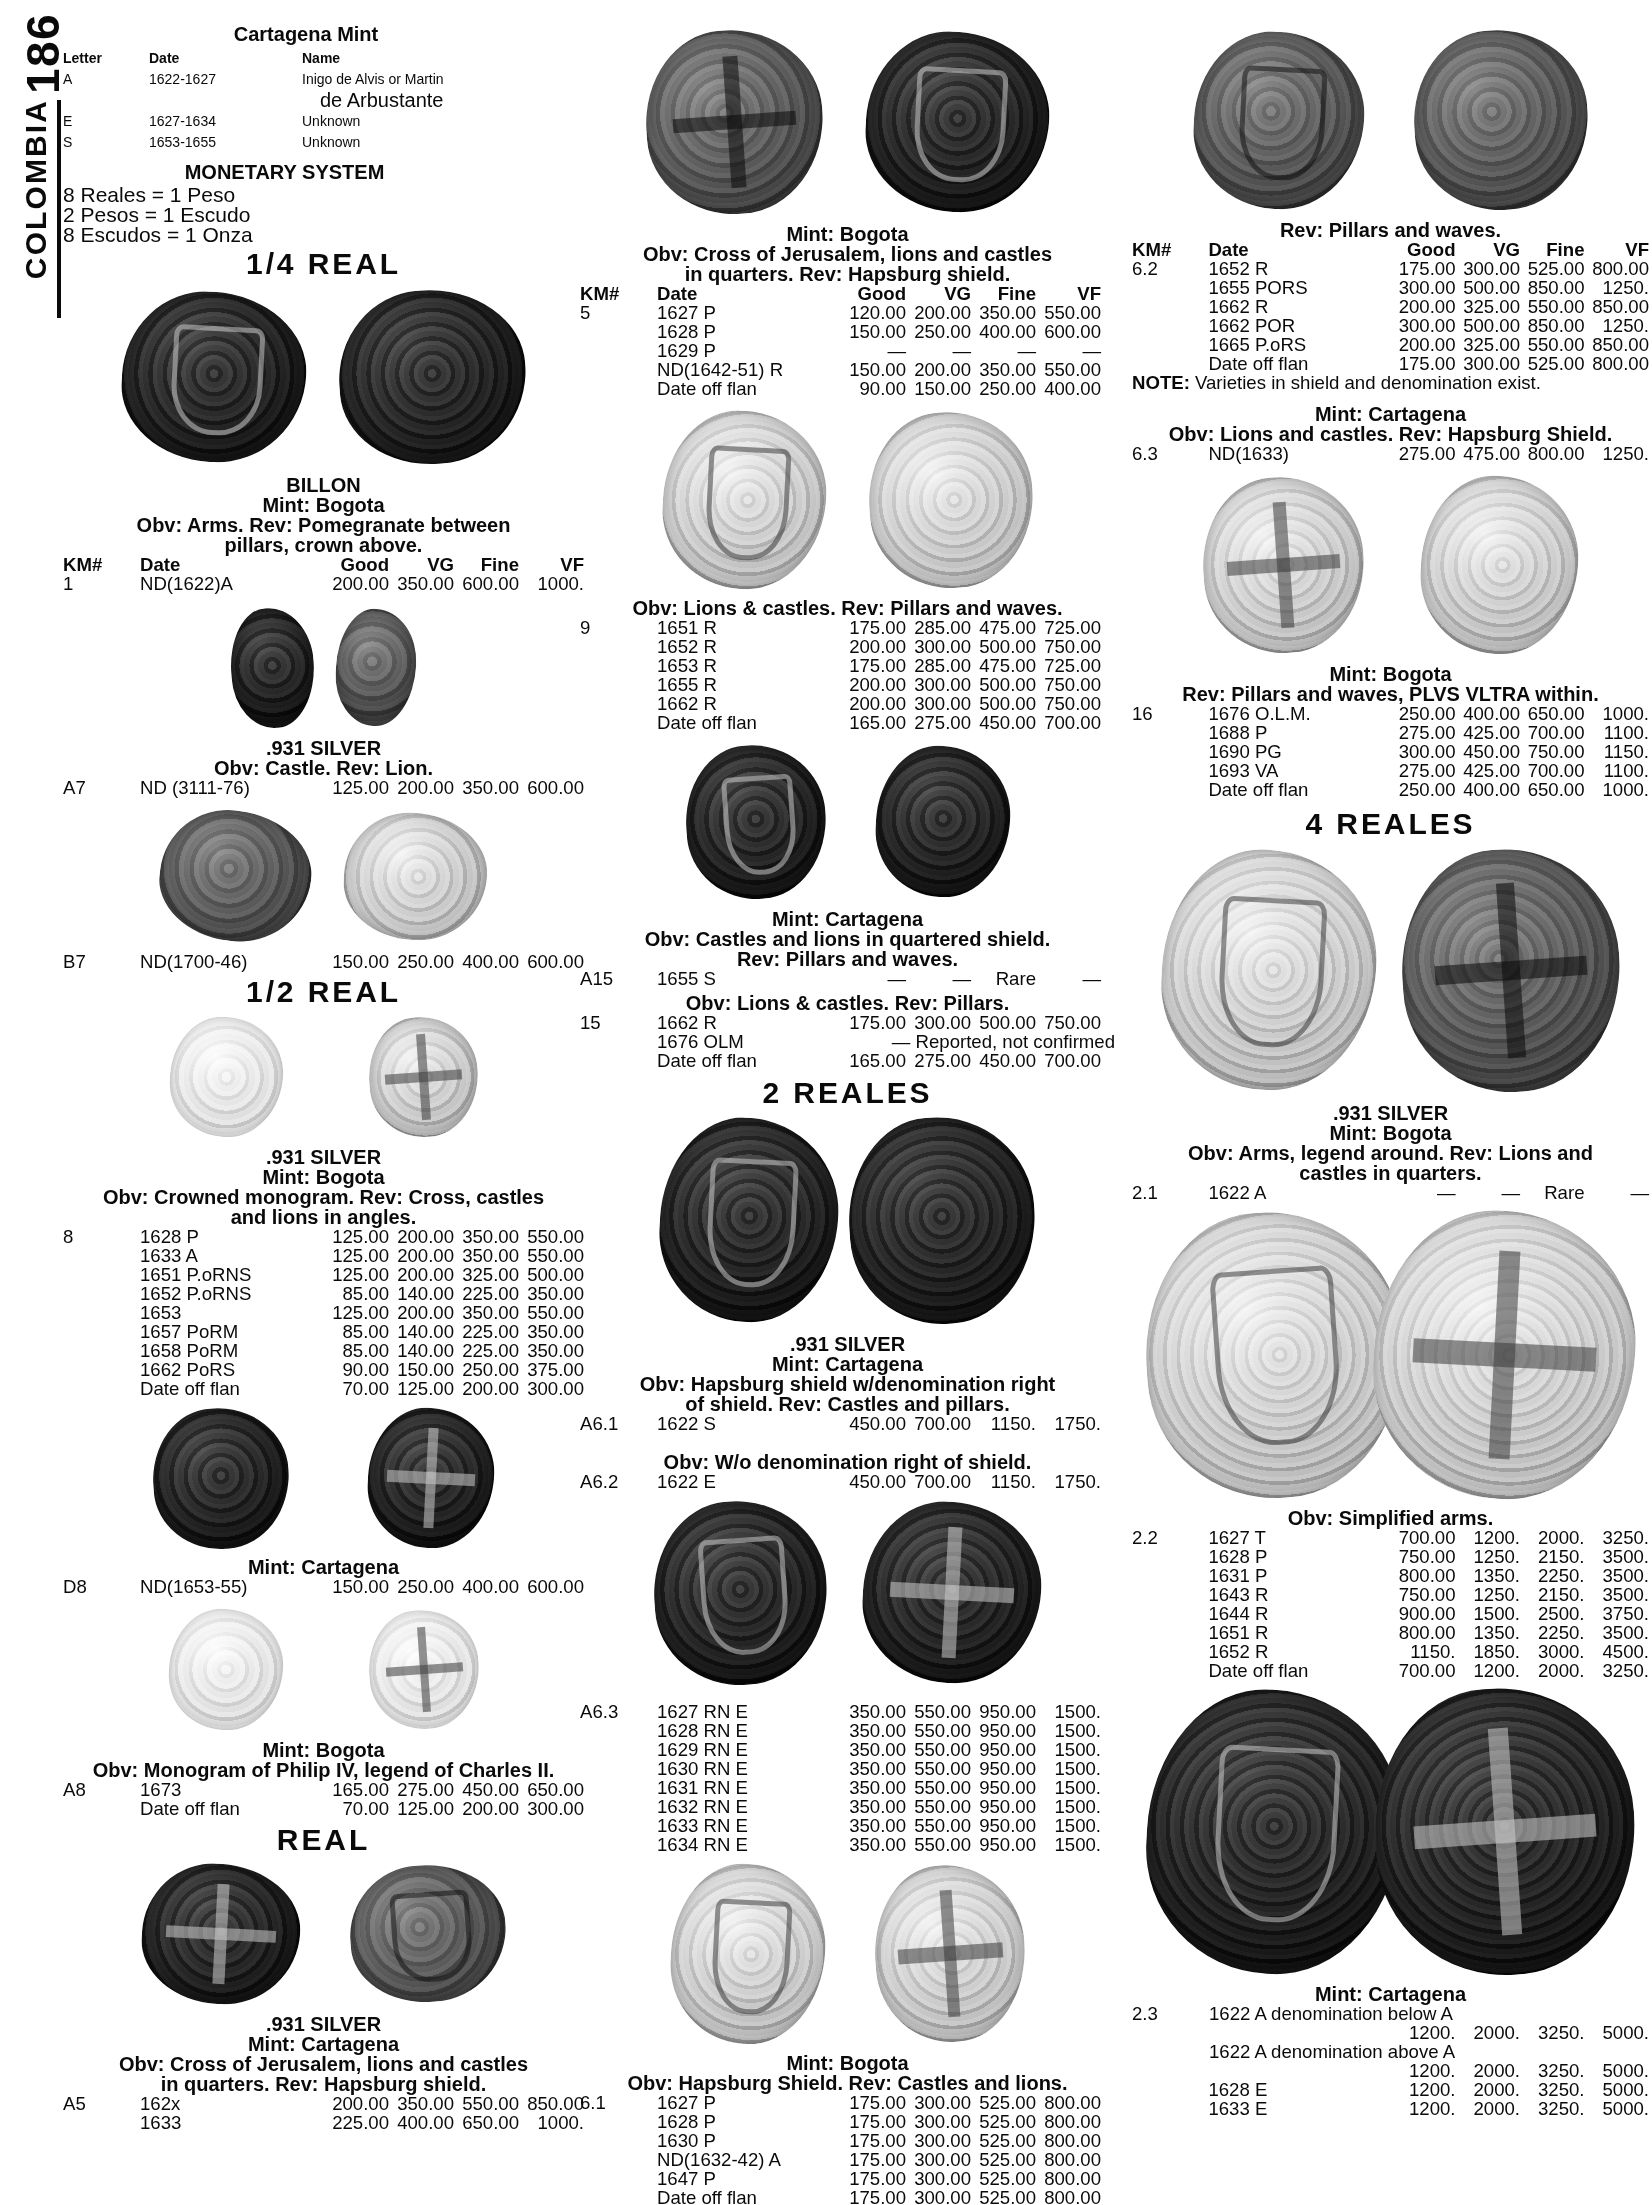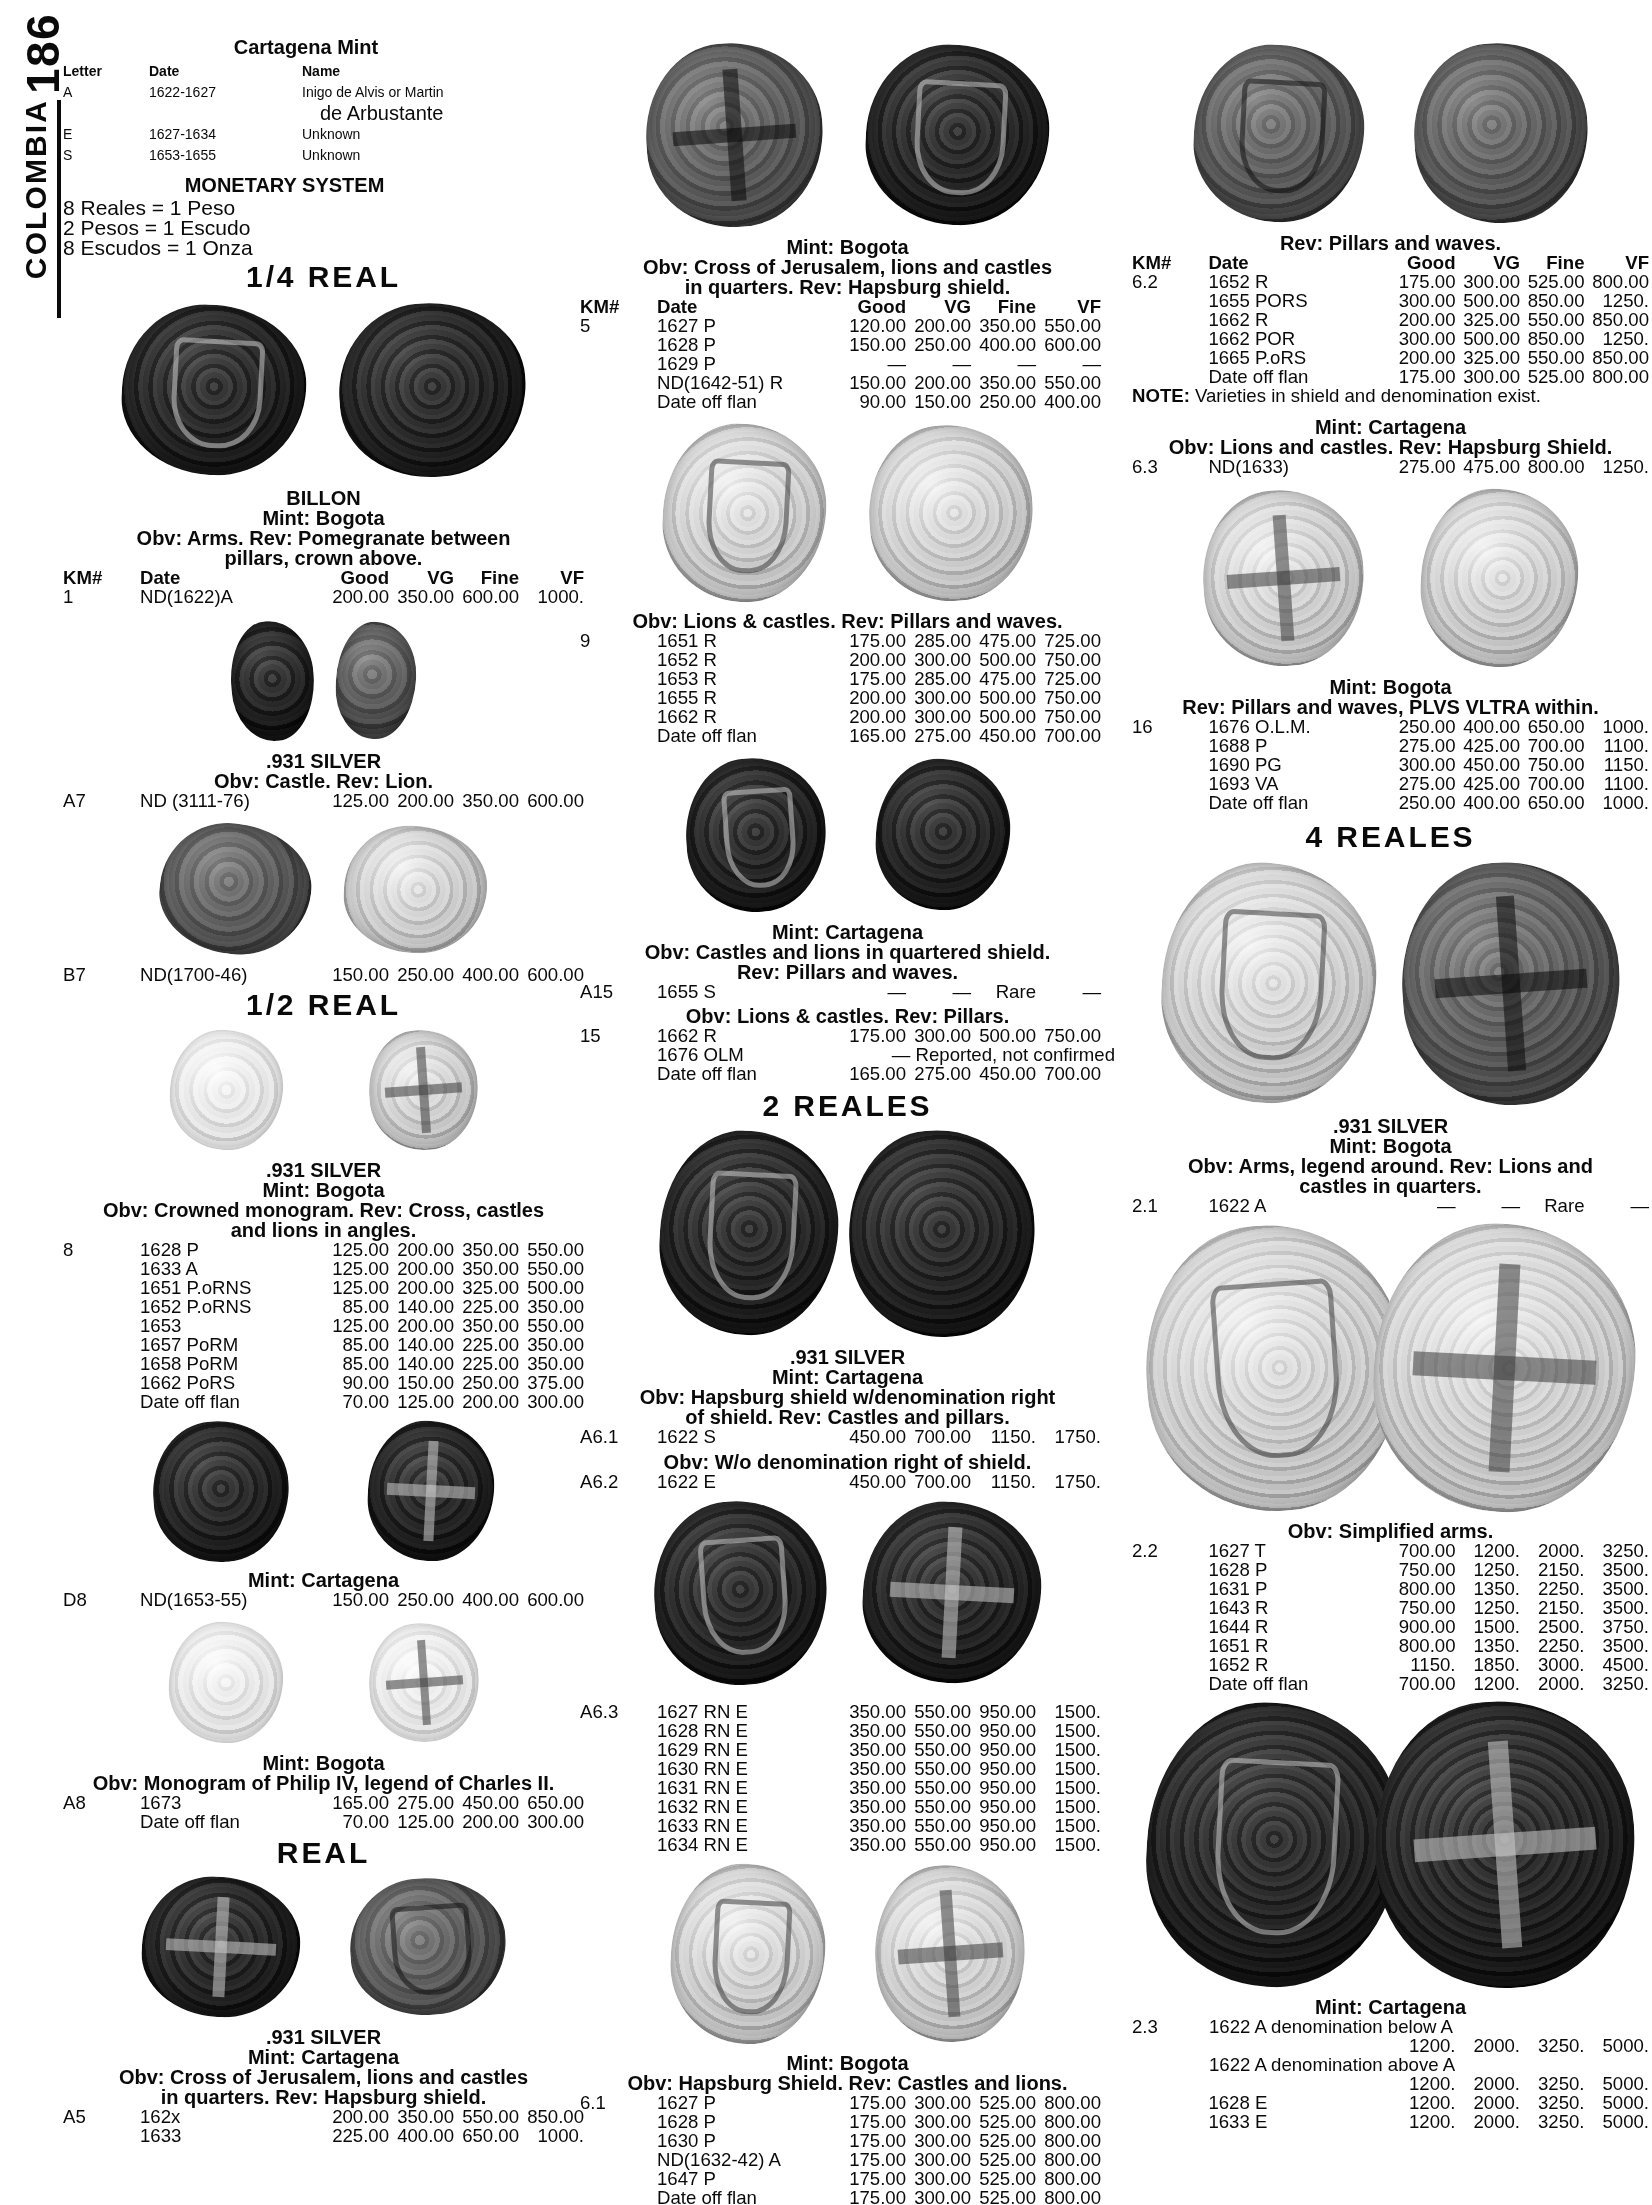--- a/index.html
+++ b/index.html
@@ -5,21 +5,21 @@
   html,body{margin:0;padding:0;background:#e9e9e9;}
   .page{position:relative;width:1653px;height:2205px;background:#ffffff;overflow:hidden;
         font-family:"Liberation Sans","DejaVu Sans",sans-serif;color:#0a0a0a;}
   
   .side-num{position:absolute;left:15.7px;top:13px;font-size:46px;font-weight:bold;
             writing-mode:vertical-rl;transform:rotate(180deg);letter-spacing:1.4px;}
   .side-country{position:absolute;left:18.6px;top:99px;font-size:30px;font-weight:bold;
             writing-mode:vertical-rl;transform:rotate(180deg);letter-spacing:2.1px;}
   .side-rule{position:absolute;left:57px;top:100px;width:3.6px;height:218px;background:#0a0a0a;}
   
-  .col{position:absolute;top:17px;}
+  .col{position:absolute;top:4px;}
   .col-left{left:63px;width:521px;}
   .col-mid{left:580px;width:535px;}
   .col-right{left:1132px;width:517px;}
   .main-title{font-size:34px;font-weight:bold;text-align:center;letter-spacing:-0.7px;line-height:36px;}
   .sec-title{font-size:30px;font-weight:bold;text-align:center;letter-spacing:2.9px;line-height:31px;}
   .metal,.mint,.desc{font-size:20px;font-weight:bold;text-align:center;line-height:20px;}
   .mline{font-size:21px;line-height:20px;}
   .noteline{font-size:18.6px;line-height:20px;}
   .noteline b{font-weight:bold;}
   
@@ -512,21 +512,21 @@
     <div>
         <div class="trow">
           <span class="c km">A6.1</span>
           <span class="c date">1622 S</span>
           <span class="c val">450.00</span>
           <span class="c val">700.00</span>
           <span class="c val">1150.</span>
           <span class="c val">1750.</span>
         </div>
       </div>
-    <div class="desc" style="margin-top:6px;">Obv: W/o denomination right of shield.</div>
+    <div class="desc" style="margin-top:19px;">Obv: W/o denomination right of shield.</div>
     <div>
         <div class="trow">
           <span class="c km">A6.2</span>
           <span class="c date">1622 E</span>
           <span class="c val">450.00</span>
           <span class="c val">700.00</span>
           <span class="c val">1150.</span>
           <span class="c val">1750.</span>
         </div>
       </div>

